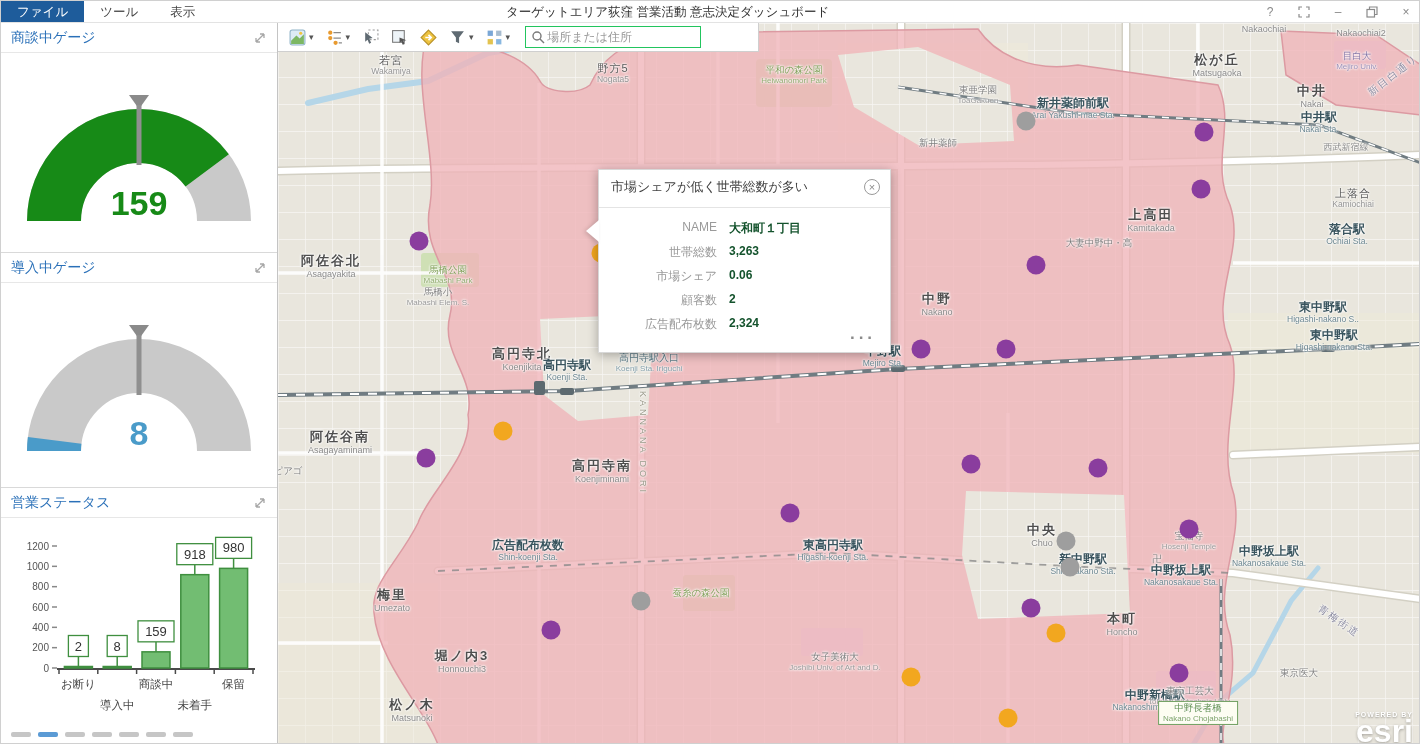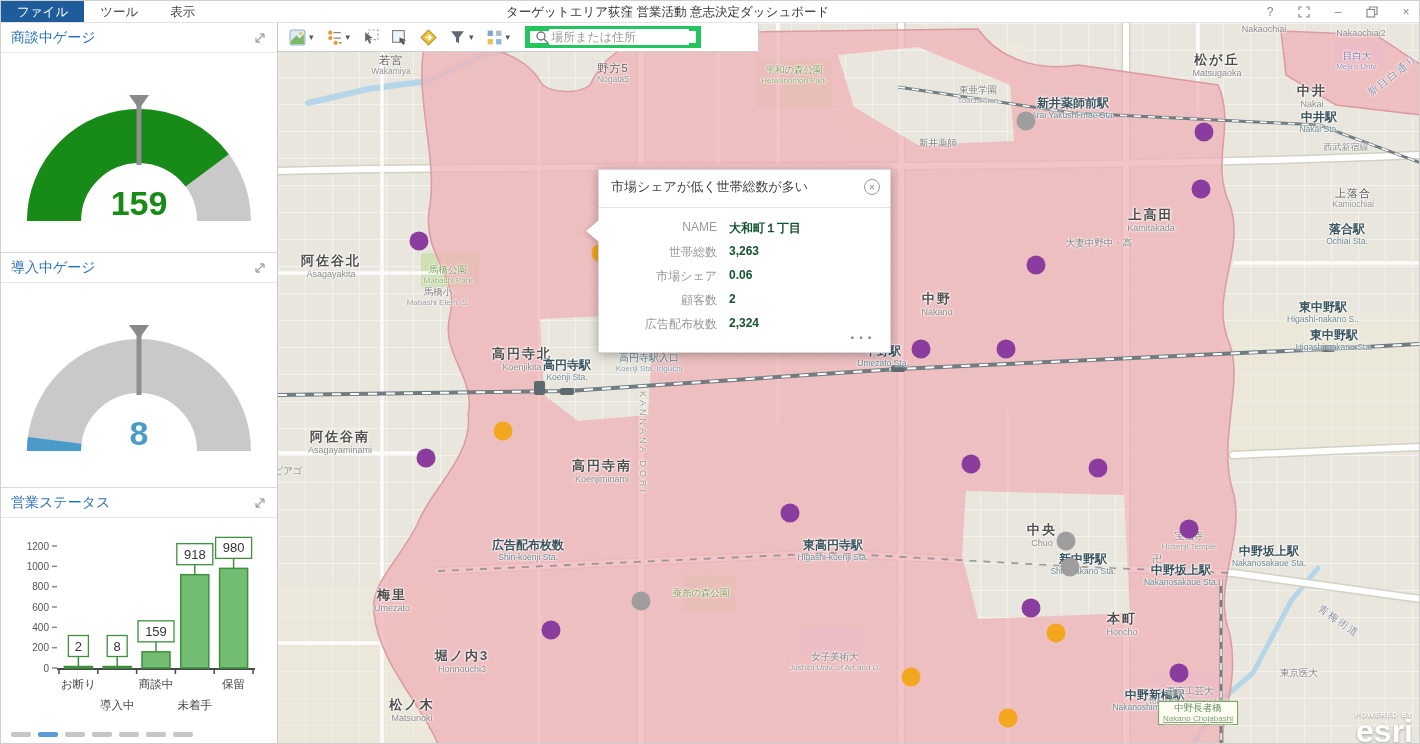--- a/index.html
+++ b/index.html
@@ -47,28 +47,28 @@
   .school .en{font-size:8px;color:#9c91b8;}
   .rom .jp,.rom .en{font-size:9px;color:#8a8a8a;}
   .roadv{transform:translate(-50%,-50%) rotate(90deg);}
   .roadv .jp{font-size:9px;color:#9a9a8a;letter-spacing:3px;}
   .roaddiag{transform:translate(-50%,-50%) rotate(35deg);}
   .roaddiag .jp{font-size:10px;color:#8a8aa0;letter-spacing:2px;}
   .roaddiag2{transform:translate(-50%,-50%) rotate(-38deg);}
   .roaddiag2 .jp{font-size:10px;color:#8a8aa0;letter-spacing:2px;}
   .greenbox{transform:translate(-50%,-50%);border:1px solid #6f9f5f;background:#fdfdf2;padding:1px 4px;}
   .greenbox .jp{font-size:9.5px;color:#5f8f4f;}
-  .greenbox .en{font-size:8px;color:#7fa468;text-decoration:underline;}
+  .greenbox .en{font-size:8px;color:#7fa468;}
   .dot{position:absolute;width:19px;height:19px;border-radius:50%;transform:translate(-50%,-50%);}
 
   
   #maptools{position:absolute;left:0;top:0;width:481px;height:29px;background:#fff;border-right:1px solid #cfcfcf;border-bottom:1px solid #cfcfcf;display:flex;align-items:center;gap:6px;padding:0 8px;}
   .tool-btn{display:inline-flex;align-items:center;gap:3px;padding:2px 3px;cursor:pointer;}
   .caret{font-size:9px;color:#555;}
-  #searchbox{display:flex;align-items:center;width:176px;height:22px;border:5px solid #22c55e;background:#fff;padding:0 5px;margin-left:6px;}
+  #searchbox{display:flex;align-items:center;width:176px;height:22px;border:1px solid #22c55e;background:#fff;padding:0 5px;margin-left:6px;}
   #searchbox input{border:none;outline:none;width:140px;font-size:12px;color:#333;}
   #searchbox input::placeholder{color:#9a9a9a;}
 
   
   #popup{position:absolute;left:320px;top:146px;width:293px;height:184px;background:#fff;border:1px solid #d8d8d8;box-shadow:0 2px 10px rgba(0,0,0,.3);}
   #popup-arrow{position:absolute;left:-13px;top:50px;width:0;height:0;border-top:11px solid transparent;border-bottom:11px solid transparent;border-right:13px solid #fff;filter:drop-shadow(-2px 1px 2px rgba(0,0,0,.15));}
   .popup-head{display:flex;align-items:center;justify-content:space-between;padding:8px 10px 11px 12px;border-bottom:1px solid #e4e4e4;}
   .popup-title{font-size:13px;color:#3f3f3f;}
   .popup-close{width:16px;height:16px;border:1px solid #9a9a9a;border-radius:50%;color:#8a8a8a;font-size:11px;line-height:14px;text-align:center;cursor:pointer;}
   .popup-body{padding:12px 14px 0 14px;}
@@ -384,21 +384,21 @@
         <div class="lbl station" style="left: 289px; top: 348px;">
           <span class="jp">高円寺駅</span>
           <span class="en">Koenji Sta.</span>
         </div>
         <div class="lbl stationsm" style="left: 371px; top: 339px;">
           <span class="jp">高円寺駅入口</span>
           <span class="en">Koenji Sta. Iriguchi</span>
         </div>
         <div class="lbl station" style="left: 605px; top: 334px;">
           <span class="jp">中野駅</span>
-          <span class="en">Umezato Sta.</span>
+          <span class="en">Mejiro Sta.</span>
         </div>
         <div class="lbl station" style="left: 1045px; top: 290px;">
           <span class="jp">東中野駅</span>
           <span class="en">Higashi-nakano S..</span>
         </div>
         <div class="lbl station" style="left: 1056px; top: 318px;">
           <span class="jp">東中野駅</span>
           <span class="en">Higashi-nakano Sta.</span>
         </div>
         <div class="lbl big" style="left: 62px; top: 420px; text-align: center;">

